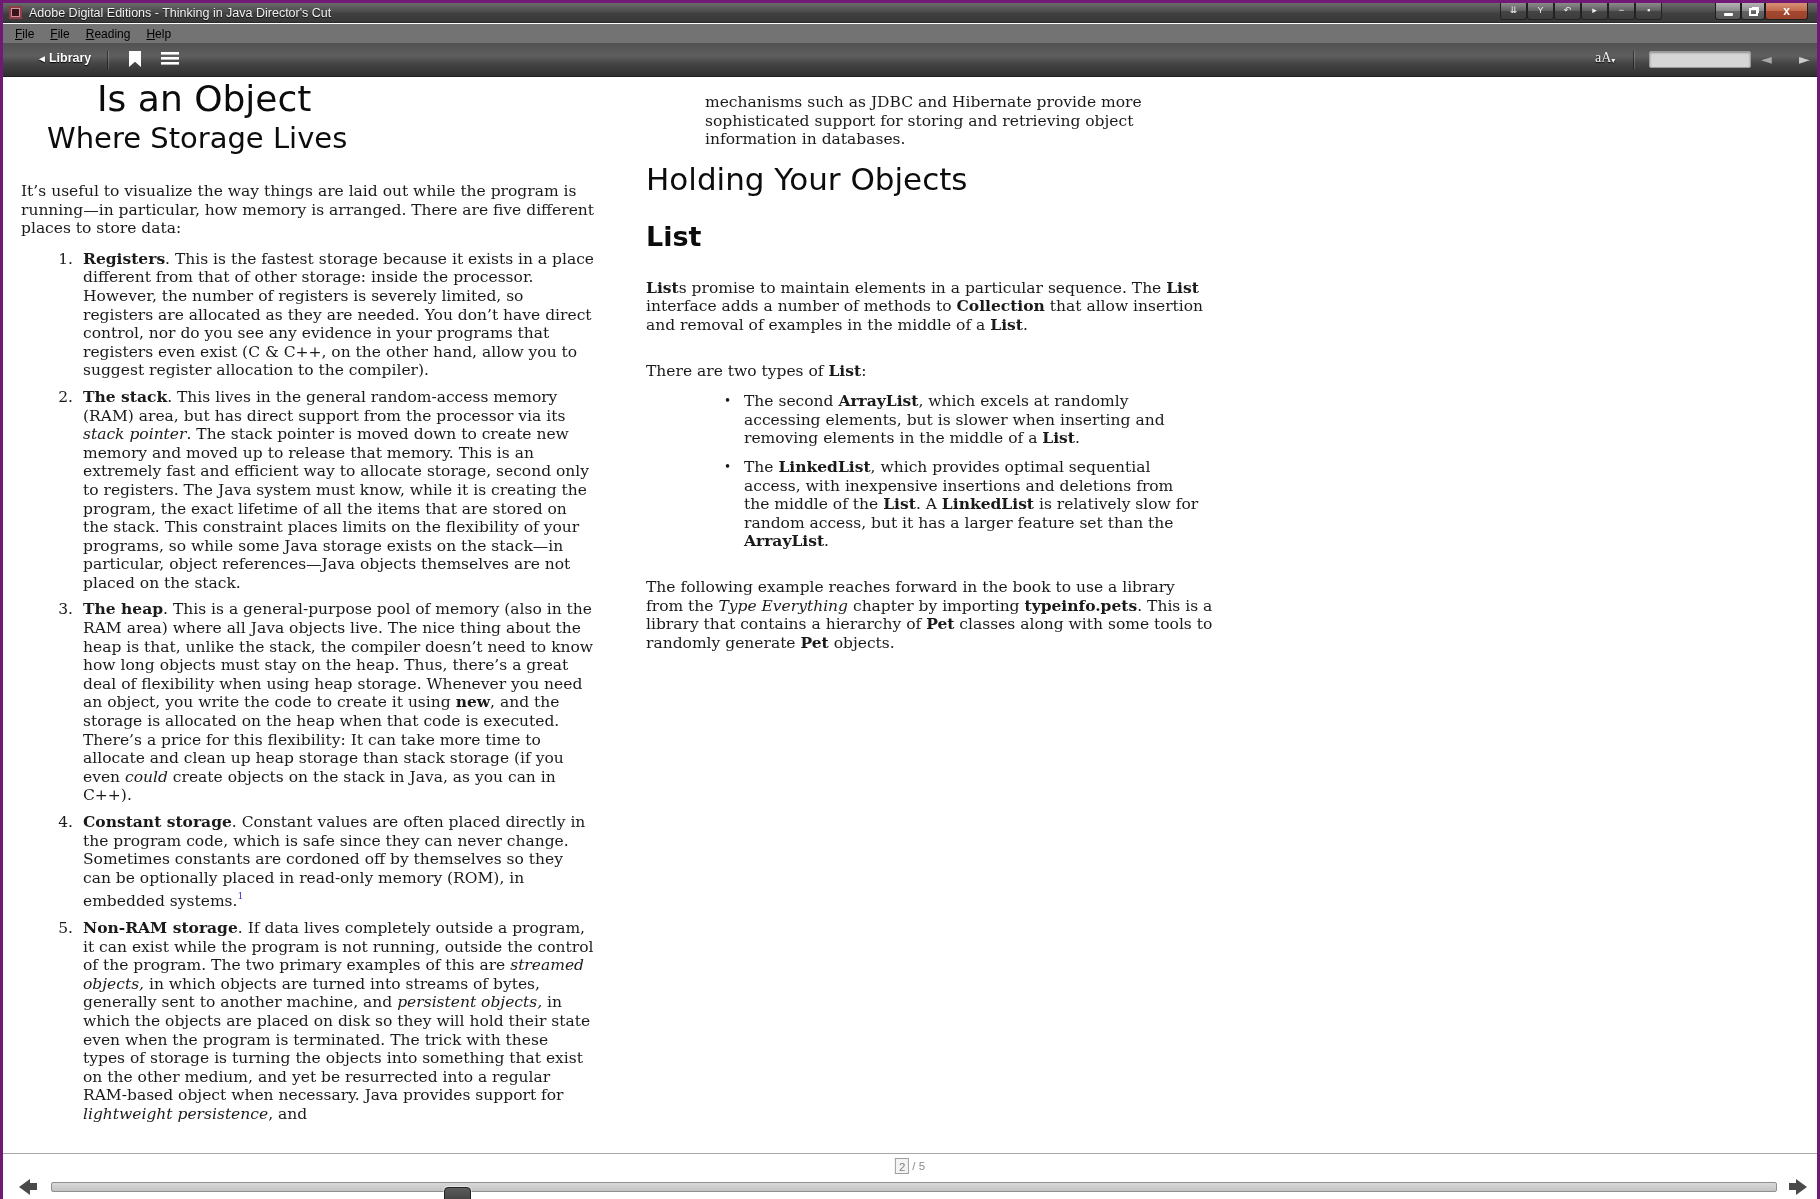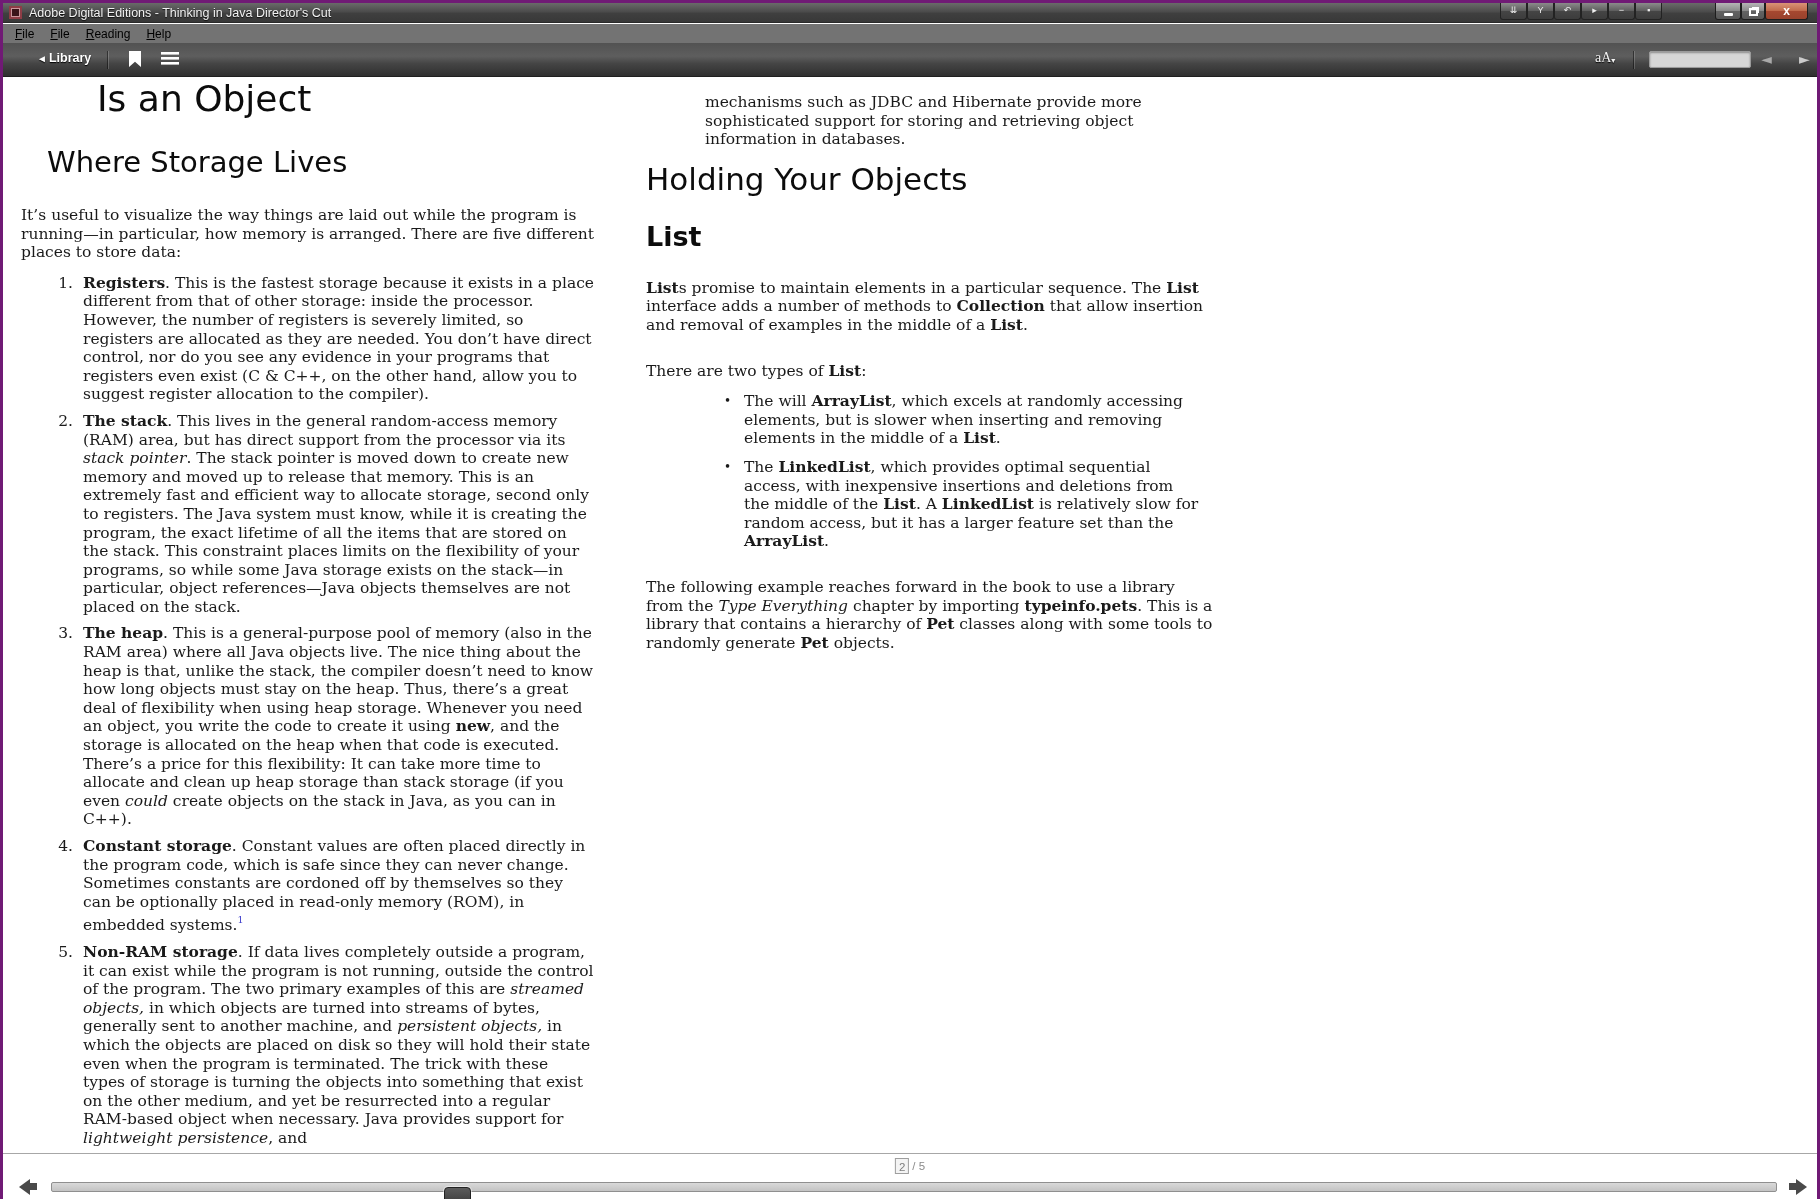--- a/index.html
+++ b/index.html
@@ -66,21 +66,21 @@
   .col { position:absolute; top:0; }
   .col-left  { left:18px;  width:574px; }
   .col-right { left:643px; width:570px; }
 
   .serif { font-family:"DejaVu Serif","Liberation Serif",serif; font-size:15.5px;
            line-height:18.6px; color:#1a1a1a; }
   .chapter-title { font-family:"DejaVu Sans","Liberation Sans",sans-serif; font-size:36px;
     line-height:44px; font-weight:normal; color:#0c0c0c; margin-top:22px; }
   .chapter-title-2 { margin-top:0; padding-left:76px; }
   .h-section { font-family:"DejaVu Sans","Liberation Sans",sans-serif; font-size:29px;
-    font-weight:normal; color:#0c0c0c; margin-top:24px; padding-left:26px; }
+    font-weight:normal; color:#0c0c0c; padding-left:26px; }
   .h-section-r { font-family:"DejaVu Sans","Liberation Sans",sans-serif; font-size:31px;
     font-weight:normal; color:#0c0c0c; margin-top:12px; }
   .h-sub { font-family:"DejaVu Sans","Liberation Sans",sans-serif; font-size:27px;
     font-weight:bold; color:#0c0c0c; margin-top:24px; }
   .para { margin-top:27px; }
   .para-indent { padding-left:59px; margin-top:16px; }
   .booklist { margin-top:12px; }
   .book-li { display:flex; margin-top:8px; }
   .book-li .li-num { width:52px; text-align:right; padding-right:0; flex:none; }
   .book-li .li-body { flex:1; padding-left:10px; }
@@ -208,21 +208,21 @@
 
     <div class="col col-right">
       <div class="serif para para-indent"><span>mechanisms such as JDBC and Hibernate provide more sophisticated support for storing and retrieving object information in databases.</span></div>
       <div class="h-section-r">Holding Your Objects</div>
       <div class="h-sub">List</div>
       <div class="serif para"><b>List</b><span>s promise to maintain elements in a particular sequence. The </span><b>List</b><span> interface adds a number of methods to </span><b>Collection</b><span> that allow insertion and removal of examples in the middle of a </span><b>List</b><span>.</span></div>
       <div class="serif para"><span>There are two types of </span><b>List</b><span>:</span></div>
       <div class="serif bullets">
           <div class="book-li">
             <span class="li-bullet">•</span>
-            <span class="li-body"><span>The will </span><b>ArrayList</b><span>, which excels at randomly accessing elements, but is slower when inserting and removing elements in the middle of a </span><b>List</b><span>.</span></span>
+            <span class="li-body"><span>The second </span><b>ArrayList</b><span>, which excels at randomly accessing elements, but is slower when inserting and removing elements in the middle of a </span><b>List</b><span>.</span></span>
           </div>
           <div class="book-li">
             <span class="li-bullet">•</span>
             <span class="li-body"><span>The </span><b>LinkedList</b><span>, which provides optimal sequential access, with inexpensive insertions and deletions from the middle of the </span><b>List</b><span>. A </span><b>LinkedList</b><span> is relatively slow for random access, but it has a larger feature set than the </span><b>ArrayList</b><span>.</span></span>
           </div>
         </div>
       <div class="serif para"><span>The following example reaches forward in the book to use a library from the </span><i>Type Everything</i><span> chapter by importing </span><b>typeinfo.pets</b><span>. This is a library that contains a hierarchy of </span><b>Pet</b><span> classes along with some tools to randomly generate </span><b>Pet</b><span> objects.</span></div>
     </div>
 
   </div>

